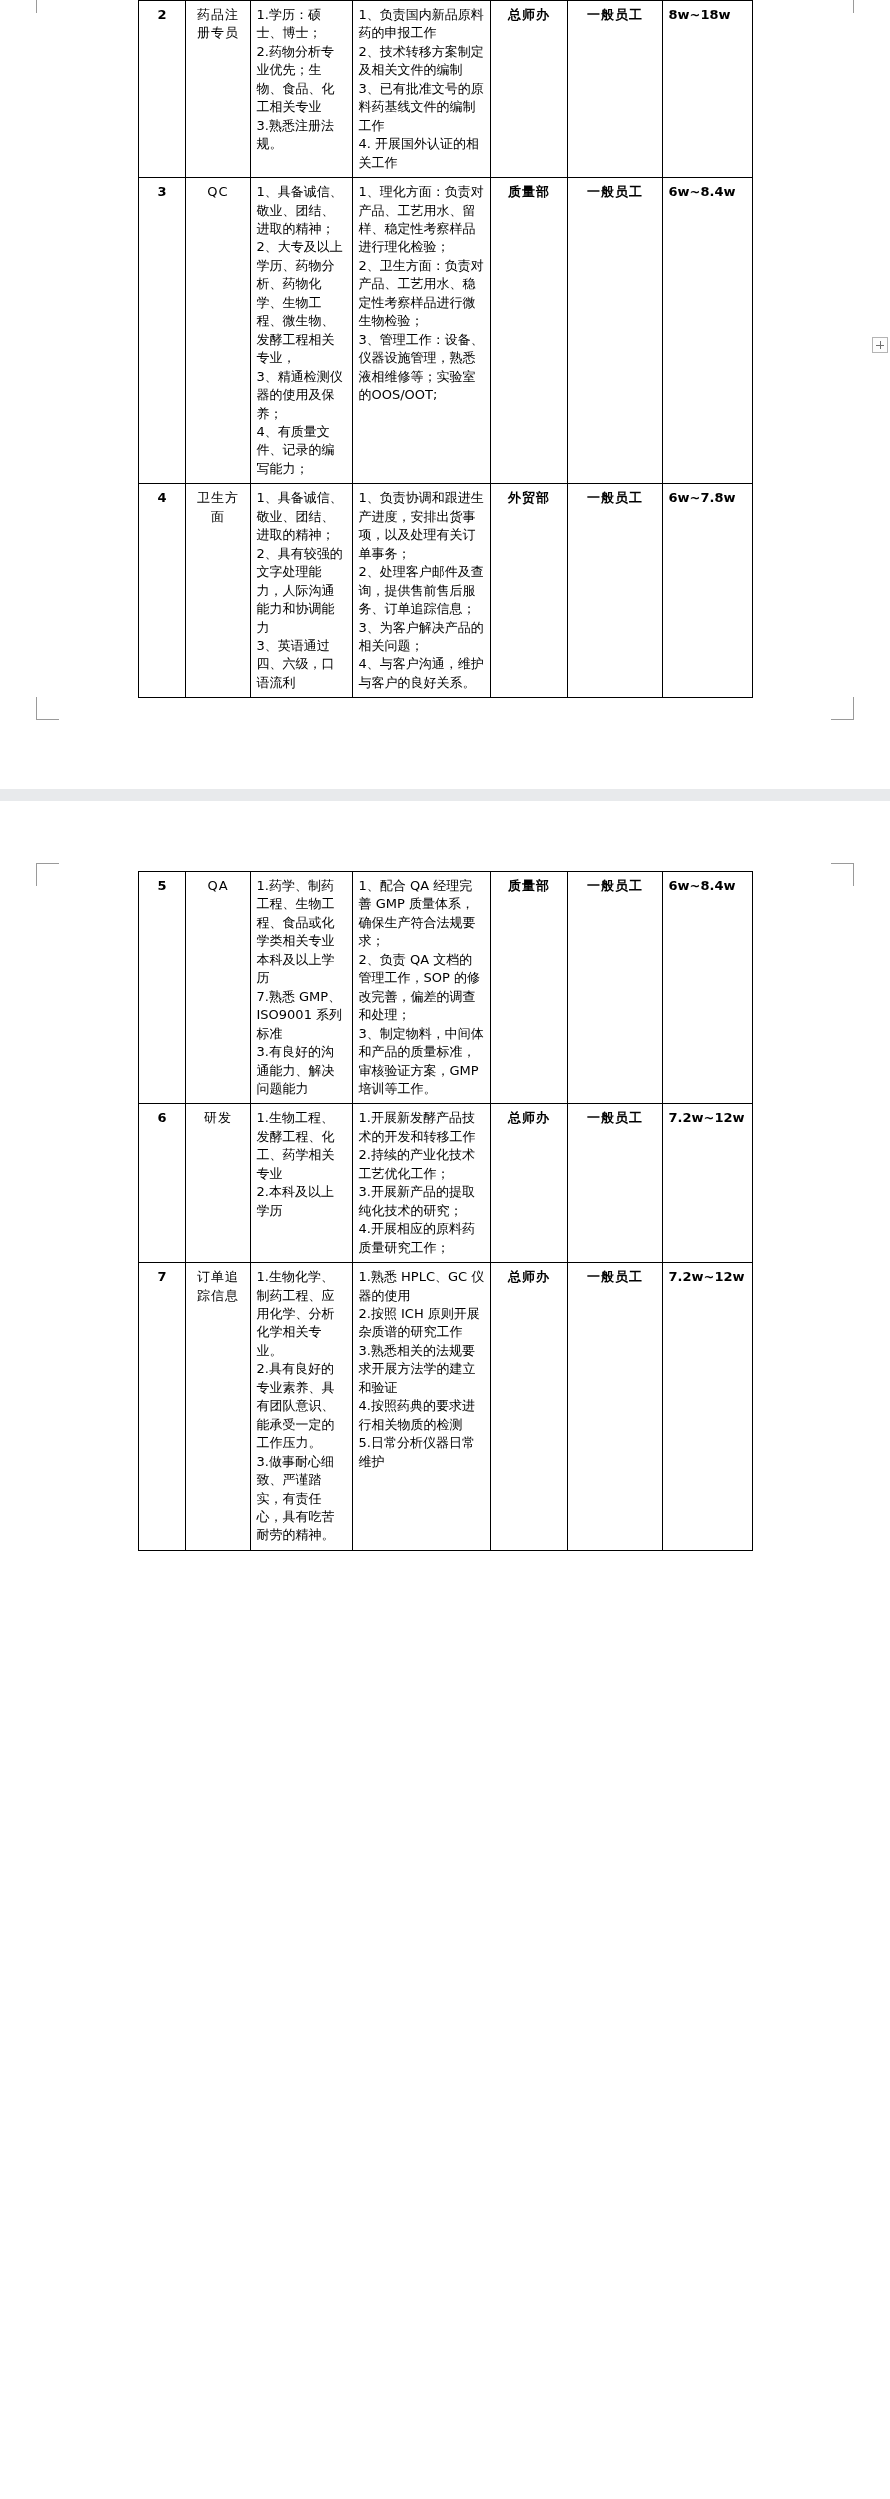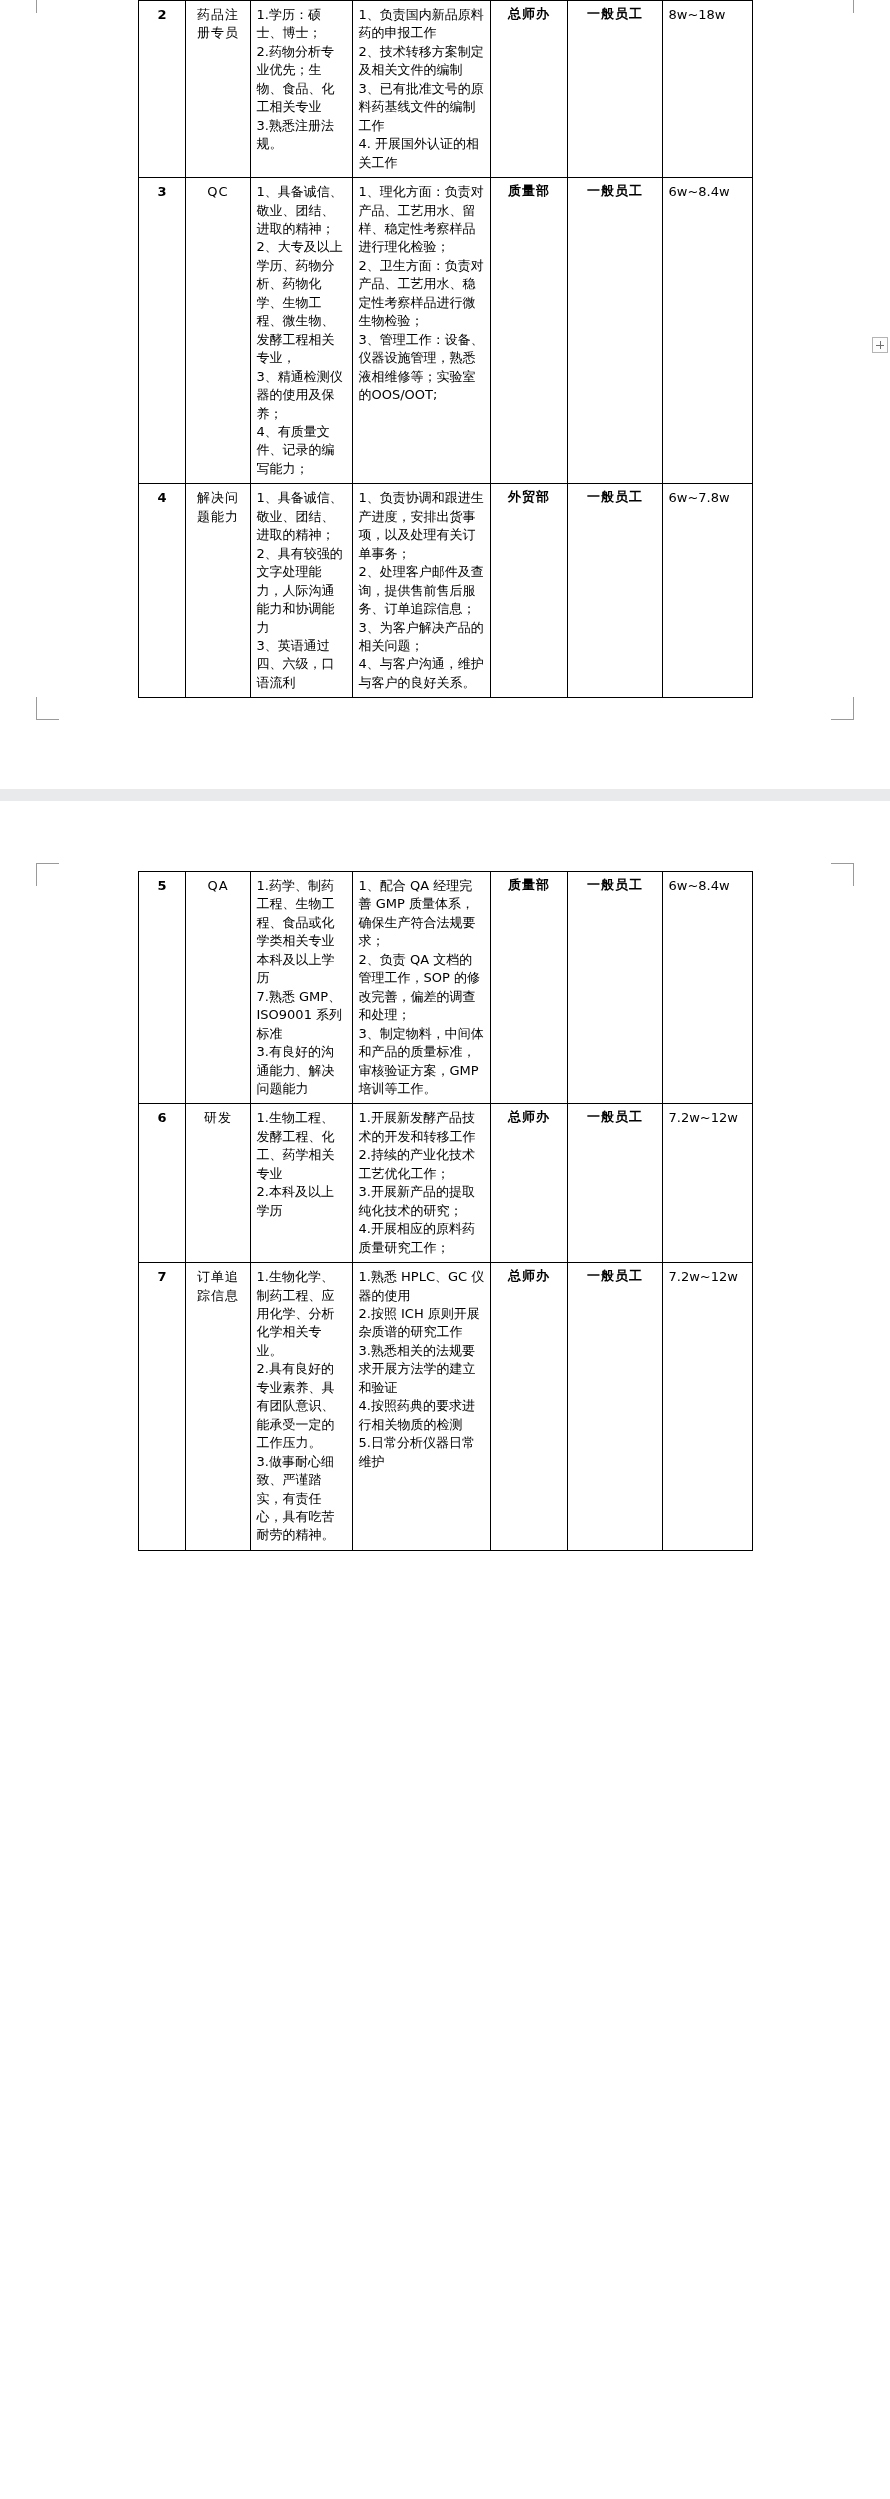--- a/index.html
+++ b/index.html
@@ -60,26 +60,25 @@
   td.cell-req, td.cell-duty {
     font-size: 12.5px;
     line-height: 1.45;
   }
   td.cell-dept, td.cell-level {
     text-align: center;
     vertical-align: middle;
     font-weight: bold;
     font-size: 14px;
     letter-spacing: 1px;
-    font-family: Liberation Mono, monospace;
   }
   td.cell-sal {
     text-align: left;
     vertical-align: middle;
-    font-weight: normal;
+    font-weight: bold;
     font-size: 14px;
     padding-left: 8px;
   }
   .cell-text { white-space: pre-wrap; }
 
   
   .corner {
     position: absolute;
     width: 22px;
     height: 22px;
@@ -179,21 +178,21 @@
 2、卫生方面：负责对产品、工艺用水、稳定性考察样品进行微生物检验；
 3、管理工作：设备、仪器设施管理，熟悉液相维修等；实验室的OOS/OOT;</div>
           </td>
         <td class="cell-dept">质量部</td>
         <td class="cell-level">一般员工</td>
         <td class="cell-sal">6w~8.4w</td>
       </tr>
       <tr>
         <td class="cell-no">4</td>
         <td class="cell-post">
-            <div class="cell-text">解决问题能力</div>
+            <div class="cell-text">卫生方面</div>
           </td>
         <td class="cell-req">
             <div class="cell-text">1、具备诚信、敬业、团结、进取的精神；
 2、具有较强的文字处理能力，人际沟通能力和协调能力
 3、英语通过四、六级，口语流利</div>
           </td>
         <td class="cell-duty">
             <div class="cell-text">1、负责协调和跟进生产进度，安排出货事项，以及处理有关订单事务；
 2、处理客户邮件及查询，提供售前售后服务、订单追踪信息；
 3、为客户解决产品的相关问题；

